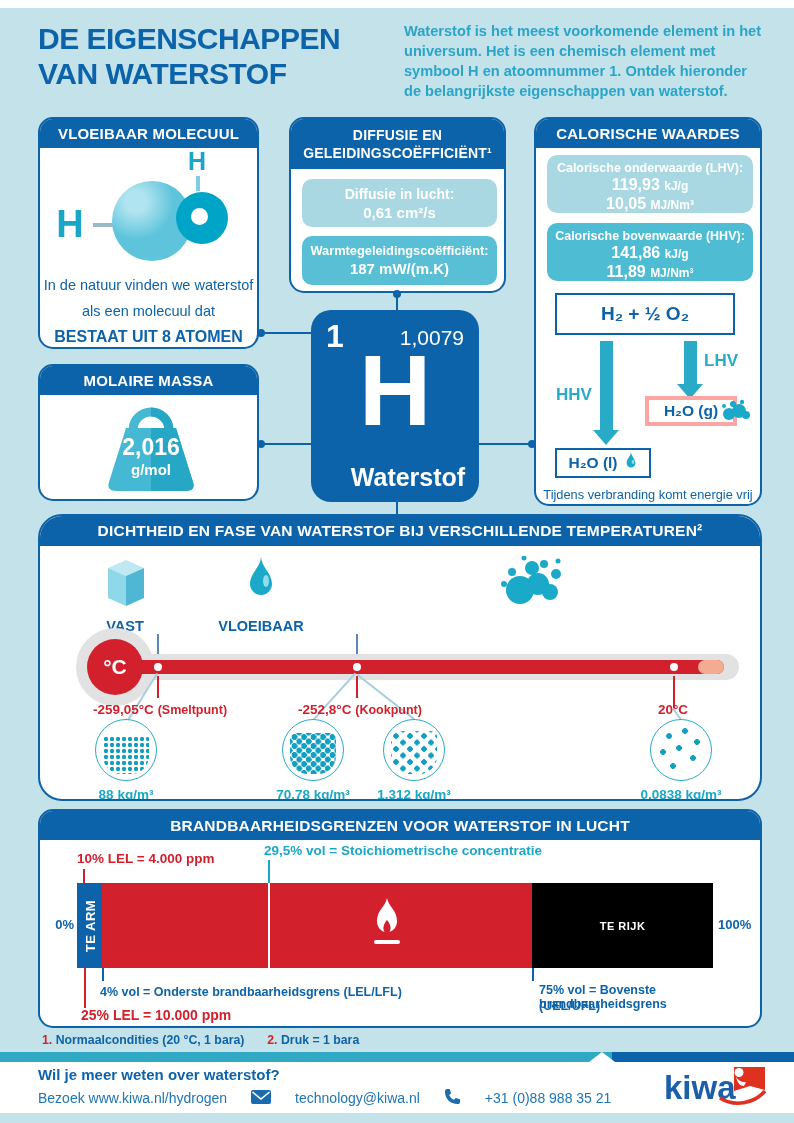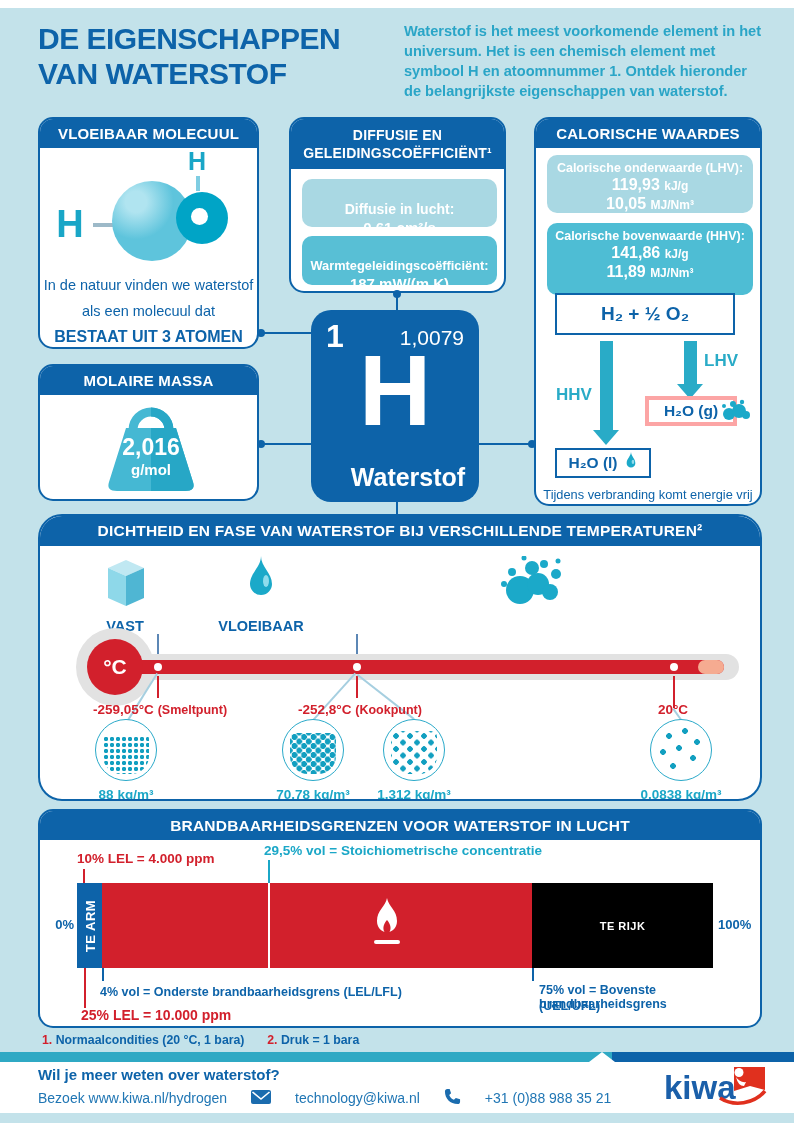--- a/index.html
+++ b/index.html
@@ -35,30 +35,30 @@
   #mol-hole { position:absolute; left:151px; top:89px; width:17px; height:17px; border-radius:50%; background:#fff; }
   #mol-hleft{ position:absolute; left:8px; top:84px; width:44px; text-align:center; font-size:38px; font-weight:bold; color:#19a6c7; }
   #mol-dash { position:absolute; left:53px; top:104px; width:21px; height:4px; background:#9db9c8; }
   #mol-htop { position:absolute; left:143px; top:28px; width:28px; text-align:center; font-size:25px; font-weight:bold; color:#19a6c7; }
   #mol-vdash{ position:absolute; left:156px; top:57px; width:4px; height:15px; background:#7fcde2; }
   .mol-text { position:absolute; left:0; width:100%; text-align:center; font-size:14.5px; color:#0d63a9; }
   #mol-t1 { top:158px; } #mol-t2 { top:184px; }
   #mol-t3 { top:209px; font-size:16px; font-weight:bold; }
 
   
-  .dbox { position:absolute; left:11px; width:195px; border-radius:10px; color:#fff; text-align:center; font-weight:bold; padding-top:22px; }
+  .dbox { position:absolute; left:11px; width:195px; border-radius:10px; color:#fff; text-align:center; font-weight:bold; padding-top:7px; }
   #diff-b1 { top:60px;  height:48px; background:#a9d8e3; }
   #diff-b2 { top:117px; height:49px; background:#58bfd5; }
   .dbox .l1 { font-size:14px; } #diff-b2 .l1 { font-size:12.8px; }
   .dbox .l2 { font-size:15px; margin-top:2px; }
 
   
   .cbox { position:absolute; left:11px; width:206px; border-radius:10px; color:#fff; text-align:center; font-weight:bold; padding-top:6px; }
   #lhv-box { top:36px;  height:58px; background:#a9d8e3; }
-  #hhv-box { top:104px; height:72px; background:#4ebdd4; }
+  #hhv-box { top:104px; height:58px; background:#4ebdd4; }
   .cbox .cl { font-size:12.5px; }
   .cbox .cv { font-size:16px; margin-top:1px; line-height:1.15; }
   .cbox .cu { font-size:12px; }
   #rx-box  { position:absolute; left:19px; top:174px; width:180px; height:42px; border:2px solid #0d63a9; background:#fff;
              display:flex; align-items:center; justify-content:center; font-size:19px; font-weight:bold; color:#0d63a9; }
   #hhv-shaft { position:absolute; left:64px; top:222px; width:13px; height:90px; background:#29abc7; }
   #hhv-head  { position:absolute; left:57px; top:311px; width:0; height:0;
                border-left:13.5px solid transparent; border-right:13.5px solid transparent; border-top:15px solid #29abc7; }
   #lhv-shaft { position:absolute; left:148px; top:222px; width:13px; height:44px; background:#29abc7; }
   #lhv-head  { position:absolute; left:141px; top:265px; width:0; height:0;
@@ -206,21 +206,21 @@
     <div class="inner">
       <div id="mol-hleft">H</div>
       <div id="mol-dash"></div>
       <div id="mol-htop">H</div>
       <div id="mol-vdash"></div>
       <div id="mol-big"></div>
       <div id="mol-small"></div>
       <div id="mol-hole"></div>
       <div id="mol-t1" class="mol-text">In de natuur vinden we waterstof</div>
       <div id="mol-t2" class="mol-text">als een molecuul dat</div>
-      <div id="mol-t3" class="mol-text">BESTAAT UIT 3 ATOMEN</div>
+      <div id="mol-t3" class="mol-text">BESTAAT UIT 8 ATOMEN</div>
     </div>
   </div>
 
   <div id="card-diff" class="card">
     <div class="chead">
       <div>DIFFUSIE EN</div>
       <div>GELEIDINGSCOËFFICIËNT¹</div>
     </div>
     <div class="inner">
       <div id="diff-b1" class="dbox">

